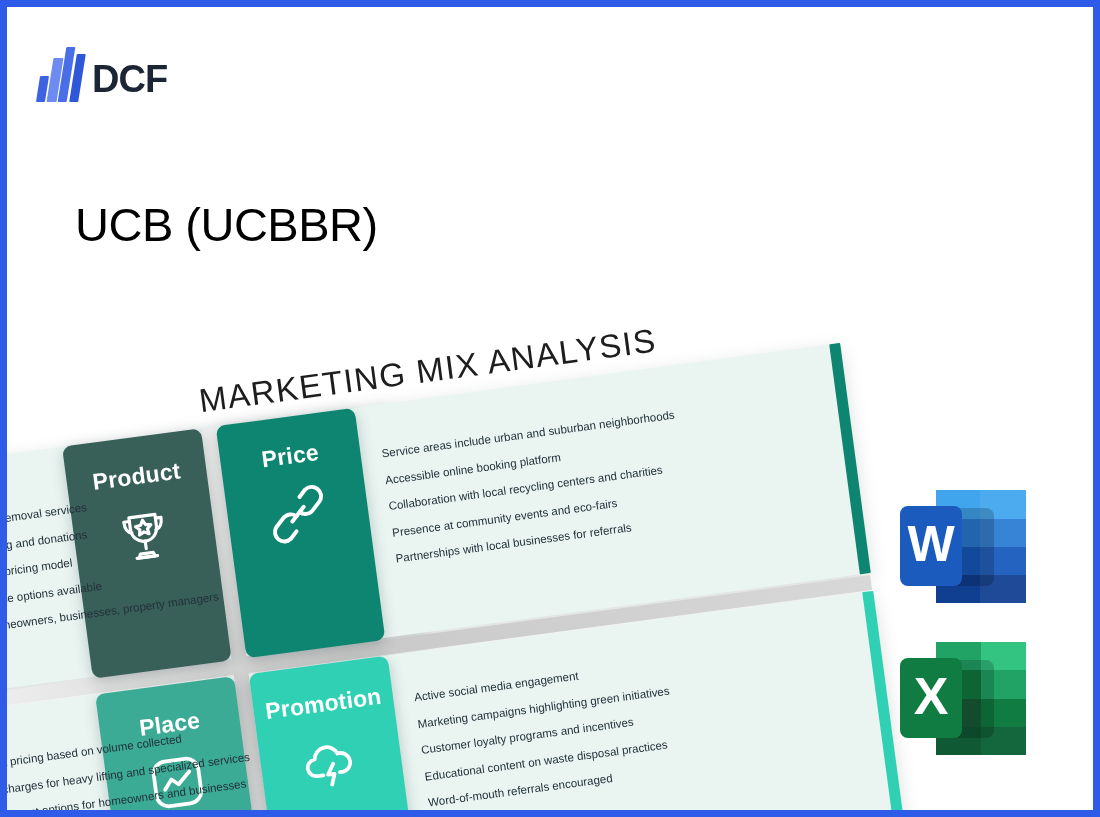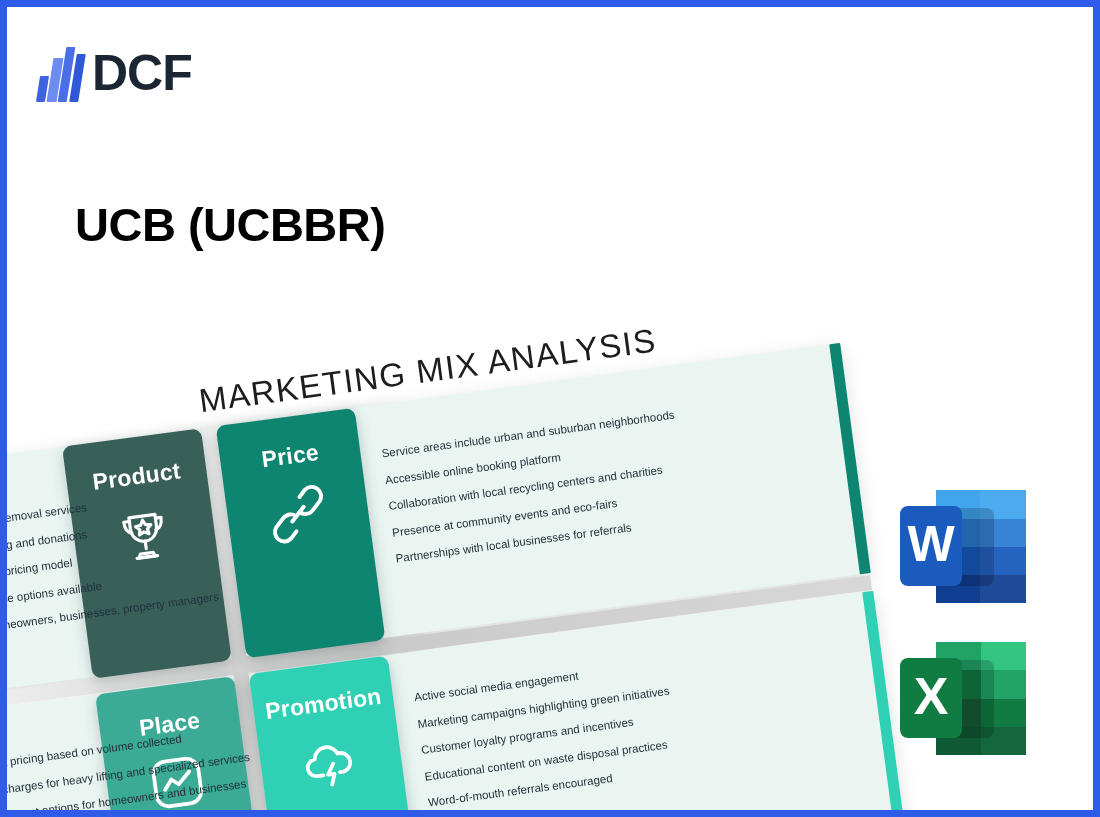--- a/index.html
+++ b/index.html
@@ -41,35 +41,35 @@
     bottom: 0;
     transform: skewX(-9deg);
     border-radius: 1px;
   }
   #logo-mark .bar.b1 { left: 0px;  width: 9px;  height: 26px; background: #3f63e0; }
   #logo-mark .bar.b2 { left: 12px; width: 10px; height: 44px; background: #6d8bf0; }
   #logo-mark .bar.b3 { left: 24px; width: 9px;  height: 55px; background: #4a6ee8; }
   #logo-mark .bar.b4 { left: 35px; width: 9px;  height: 48px; background: #2f58d8; }
 
   #logo-text {
-    font-size: 50px;
+    font-size: 38px;
     font-weight: 700;
     letter-spacing: -1px;
     color: #1b2533;
     line-height: 1;
     padding-bottom: 4px;
   }
 
   
   #page-title {
     position: absolute;
     left: 68px;
     top: 190px;
     font-size: 47px;
-    font-weight: 700;
+    font-weight: 400;
     color: #000000;
     letter-spacing: -0.5px;
     white-space: nowrap;
   }
 
   
   #slide-wrap {
     position: absolute;
     left: -130px;
     top: 352px;

